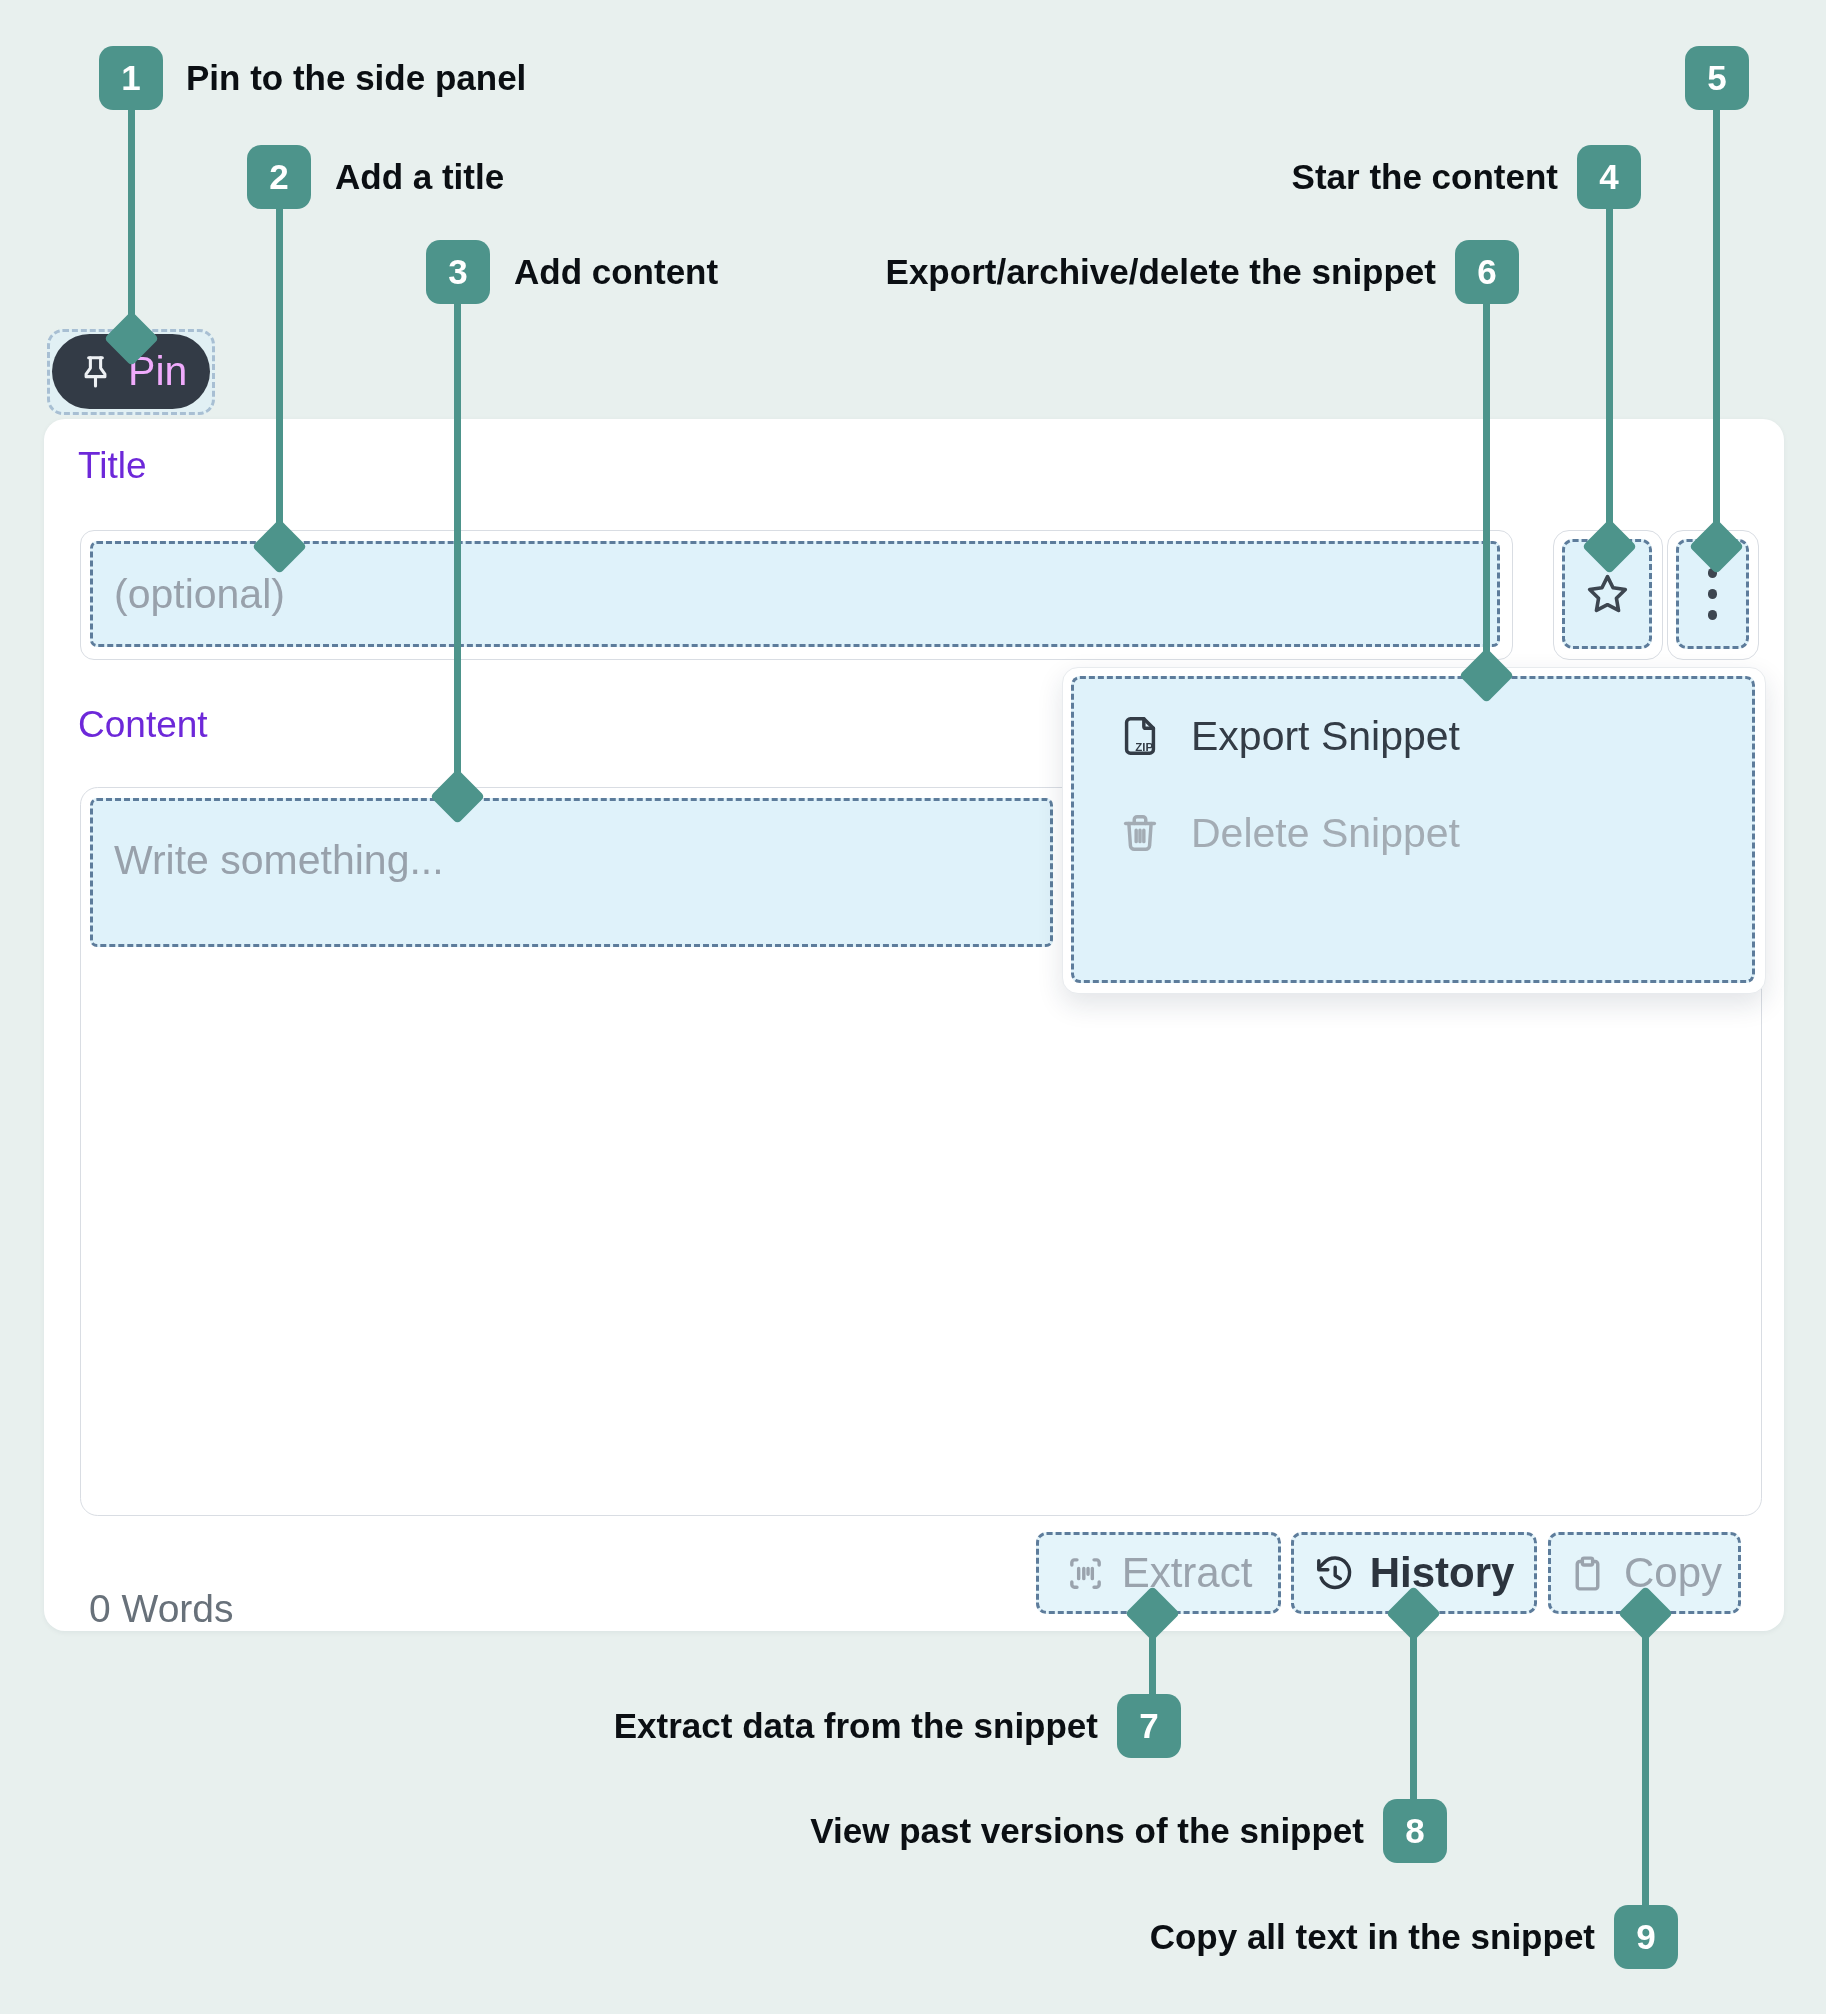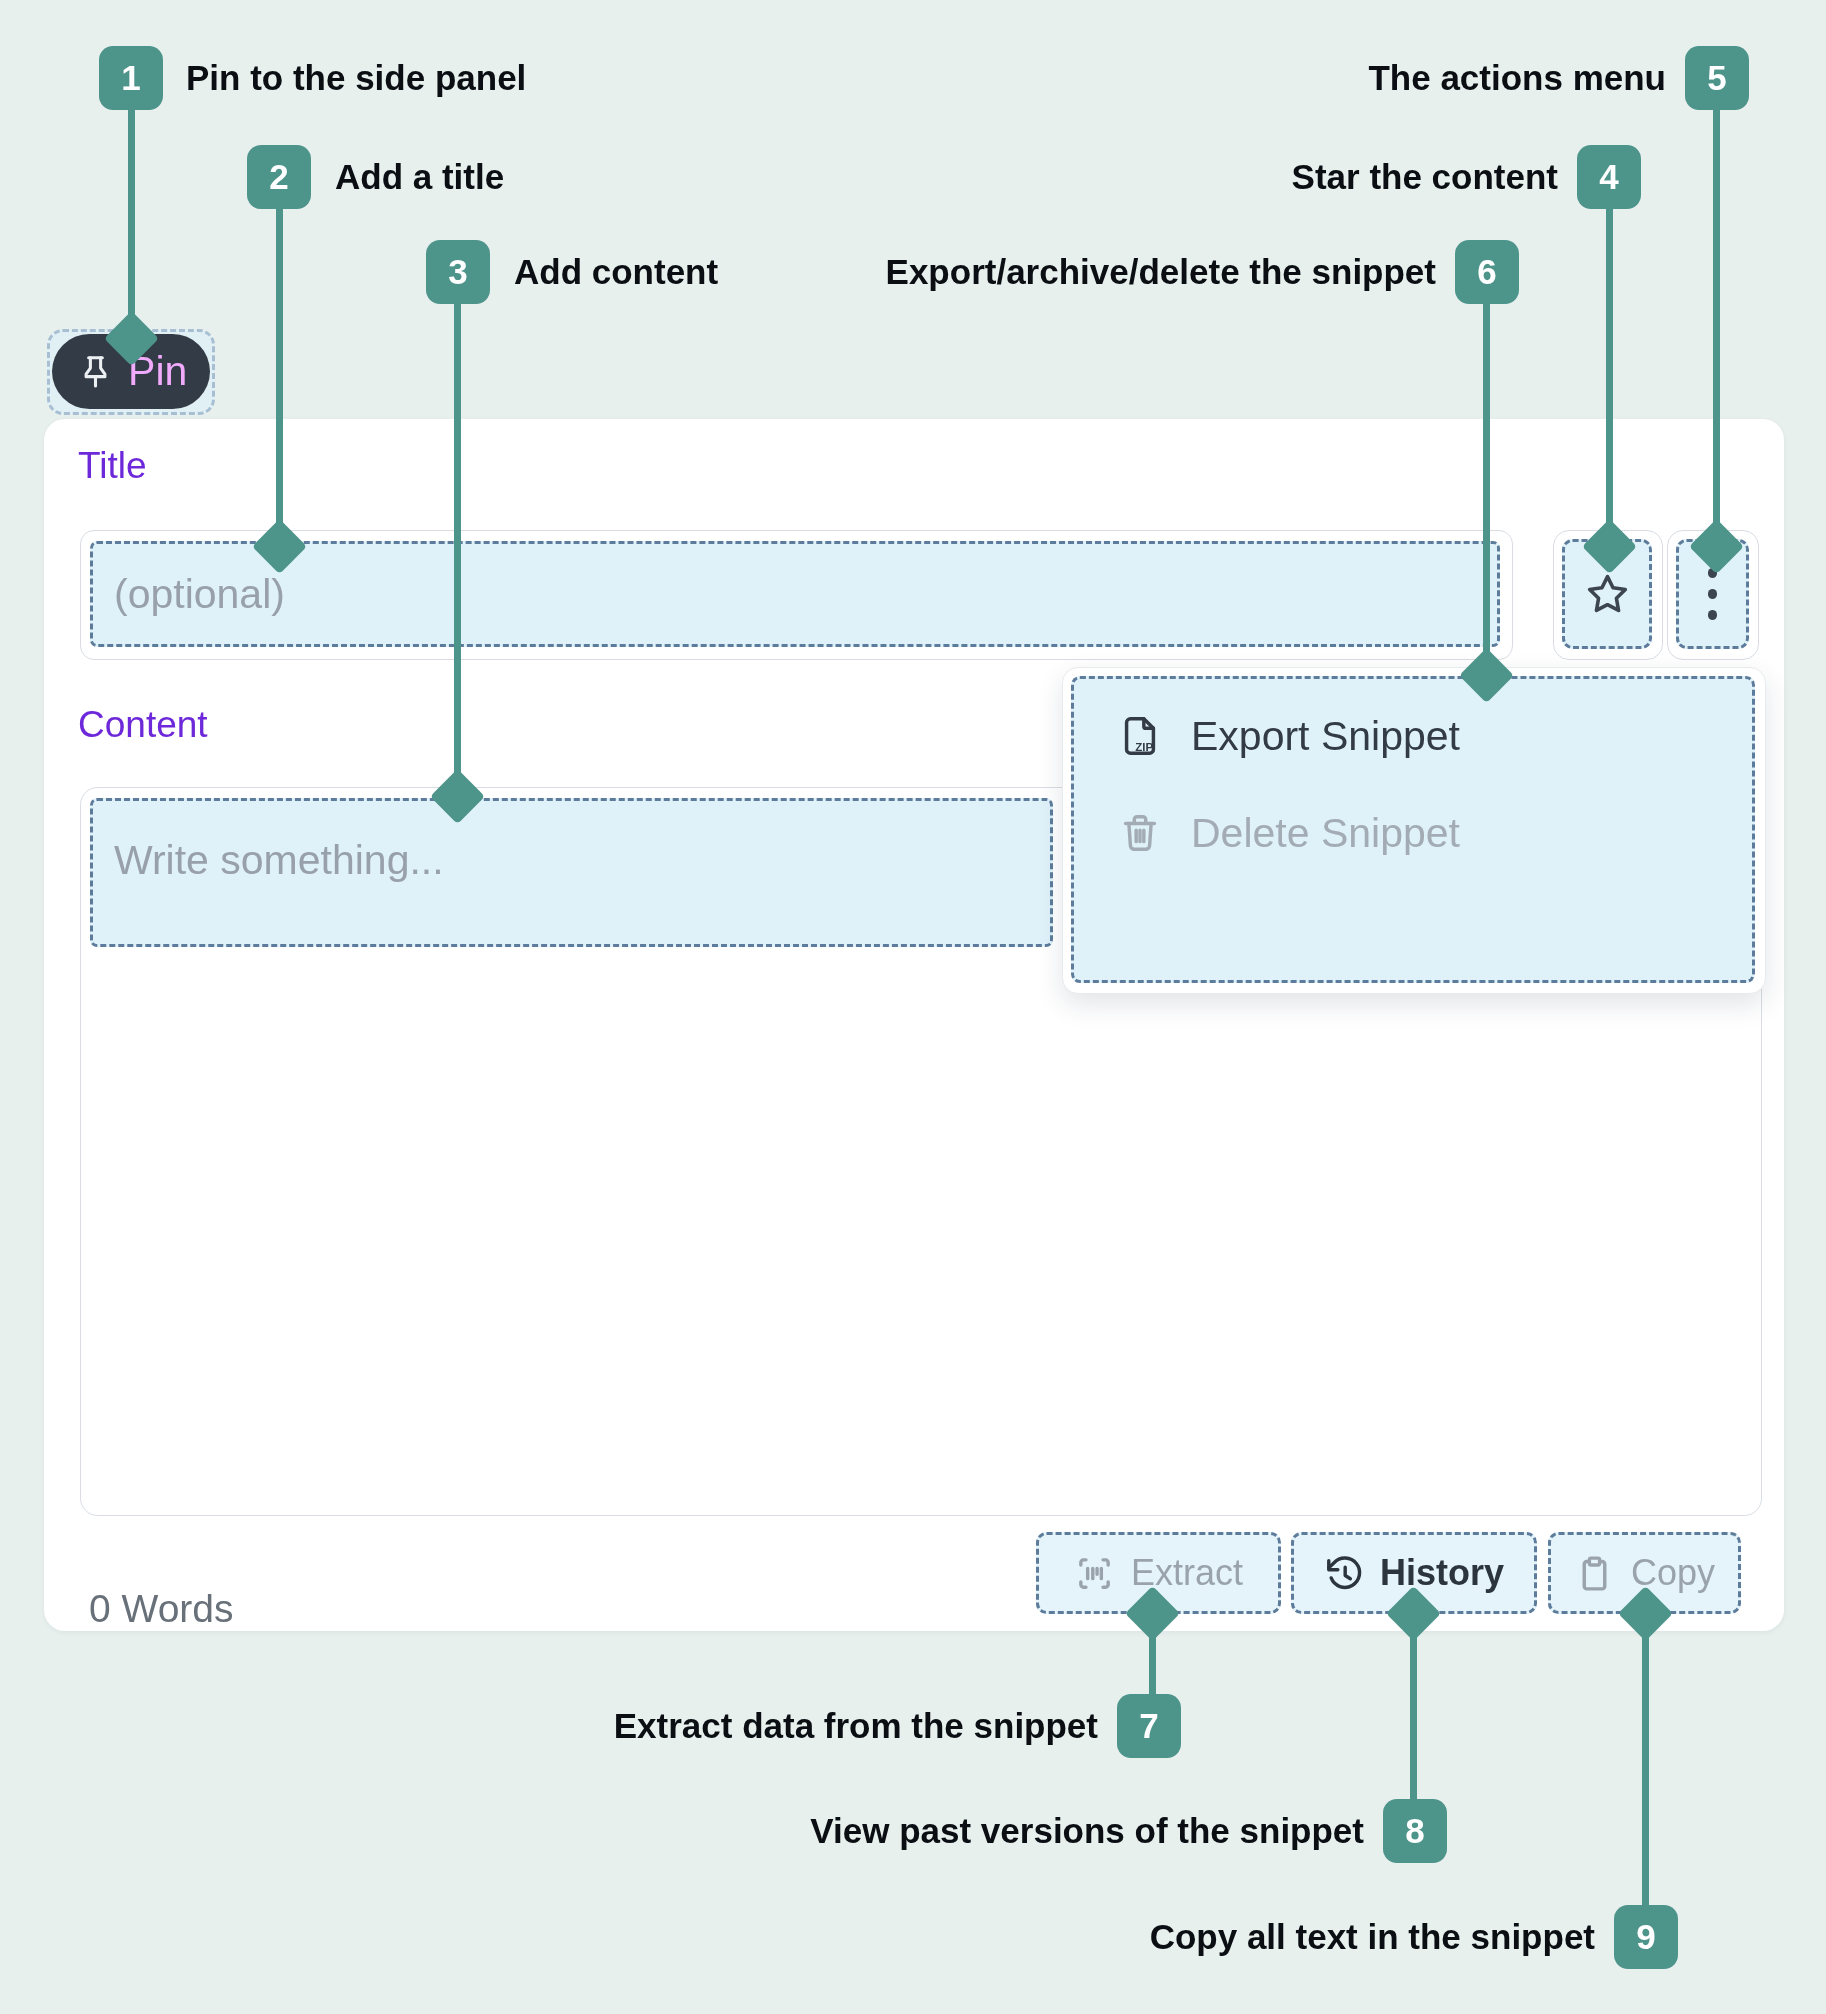--- a/index.html
+++ b/index.html
@@ -53,21 +53,21 @@
   .menu-item{height:97px;display:flex;align-items:center;gap:28px;padding-left:43px;font-size:41px;}
   .menu-item.enabled{color:#333c46;}
   .menu-item.disabled{color:#a3acb4;}
   .menu-item .icon{flex:0 0 auto;}
 
   
   .word-count{position:absolute;left:89px;top:1546px;height:53px;line-height:53px;
               font-size:39px;color:#68717a;margin-top:36px;}
   .foot-btn{position:absolute;top:1532px;height:82px;border-radius:10.6px;border:3.5px dashed #5d7c9b;
             background:rgba(226,243,250,0.92);box-sizing:border-box;display:flex;align-items:center;
-            justify-content:center;gap:16px;font-size:36px;}
+            justify-content:center;gap:16px;font-size:42px;}
   .foot-extract{left:1036px;width:245px;color:#9aa3ad;font-weight:500;}
   .foot-history{left:1291px;width:246px;color:#2c343e;font-weight:600;gap:15px;}
   .foot-copy{left:1548px;width:193px;color:#9aa3ad;font-weight:500;}
 
   
   .badge{position:absolute;width:64px;height:64px;border-radius:14px;background:#4d948b;color:#fff;
          font-size:35px;font-weight:700;display:flex;align-items:center;justify-content:center;z-index:11;}
   .conn{position:absolute;width:7px;background:#4d948b;z-index:10;}
   .diamond{position:absolute;width:39px;height:39px;background:#4d948b;border-radius:4.4px;
            transform:rotate(45deg);z-index:10;}
@@ -233,20 +233,19 @@
   <div class="badge b5">5</div>
   <div class="badge b6">6</div>
   <div class="badge b7">7</div>
   <div class="badge b8">8</div>
   <div class="badge b9">9</div>
 
   <div class="ann-label l1">Pin to the side panel</div>
   <div class="ann-label l2">Add a title</div>
   <div class="ann-label l3">Add content</div>
   <div class="ann-label ann-right l4">Star the content</div>
-  <div class="ann-label ann-right l5">The actions menu</div>
   <div class="ann-label ann-right l6">Export/archive/delete the snippet</div>
   <div class="ann-label ann-right l7">Extract data from the snippet</div>
   <div class="ann-label ann-right l8">View past versions of the snippet</div>
   <div class="ann-label ann-right l9">Copy all text in the snippet</div>
 
 </div>
 
 
 </body></html>

